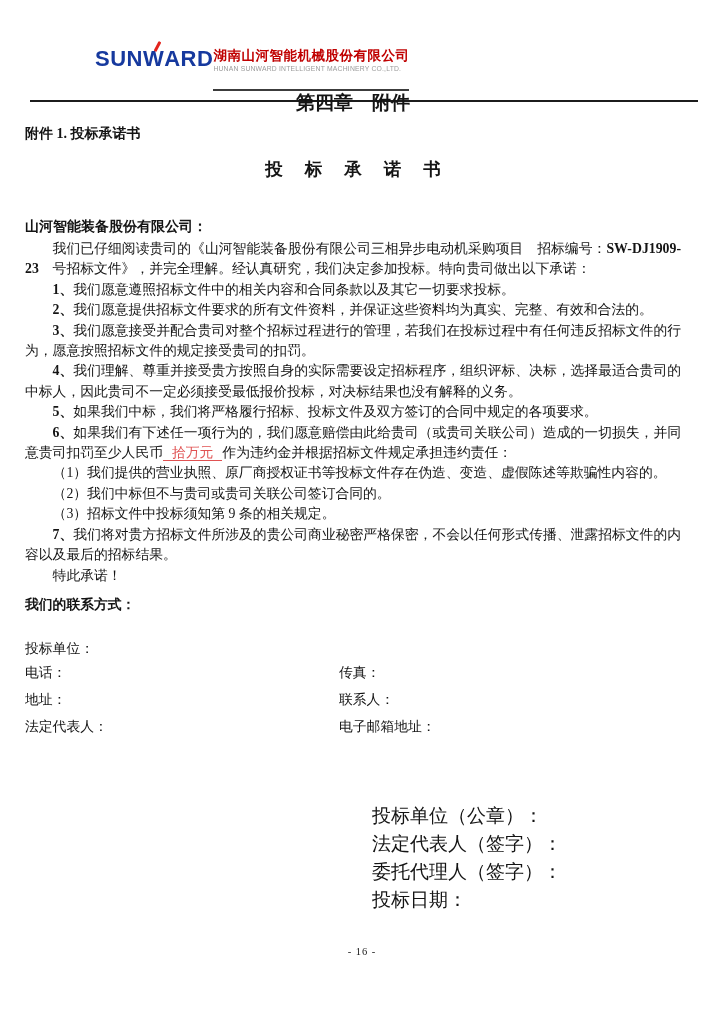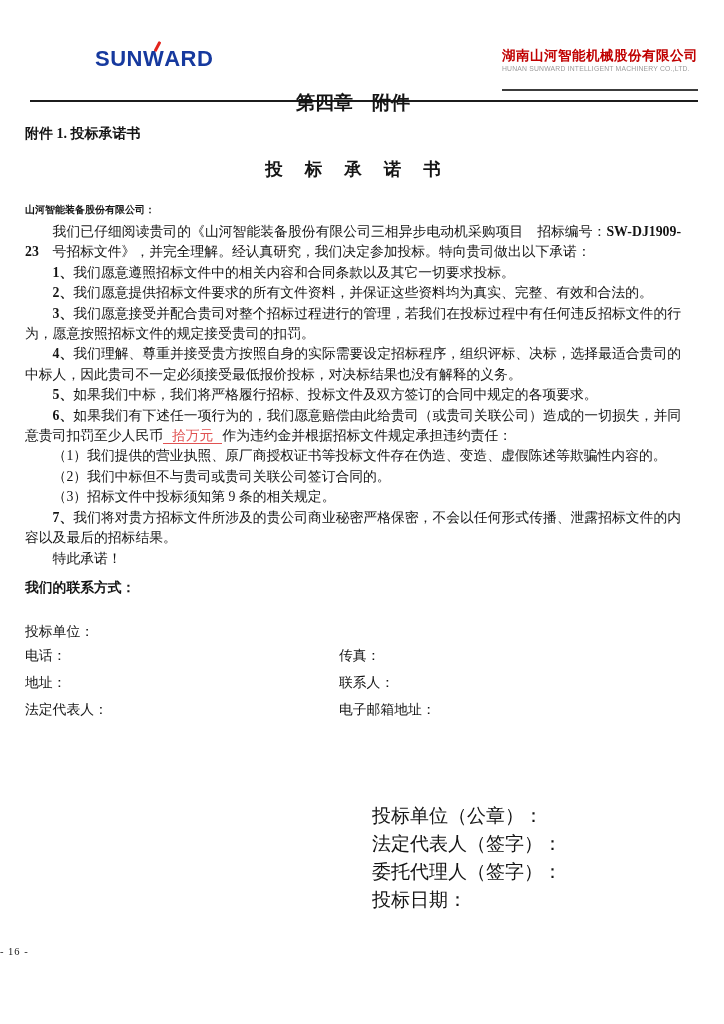--- a/index.html
+++ b/index.html
@@ -3,52 +3,52 @@
 <meta charset="utf-8">
 <style>
   html,body { margin:0; padding:0; background:#ffffff; }
   .page {
     position:relative; width:724px; height:1024px; background:#ffffff;
     overflow:hidden; font-family:"Liberation Serif","DejaVu Serif",serif;
     color:#141414;
   }
   
   .header { position:absolute; top:46px; left:0; width:724px; }
-  .header-inner { display:flex; justify-content:space-between; align-items:flex-start; padding:0 26px 0 95px; }
+  .header-inner { display:flex; align-items:flex-start; padding:0 26px 0 95px; }
   .logo { position:relative; font-family:"Liberation Sans","DejaVu Sans",sans-serif;
           font-weight:bold; font-size:22px; letter-spacing:0.5px; color:#16399e; line-height:26px; }
   .logo .w-accent { position:absolute; left:61px; top:-5px; width:3px; height:11px;
           background:#e3241d; transform:rotate(28deg); border-radius:1px; }
   .company { text-align:left; border-bottom:2px solid #3c3c3c; padding-bottom:16px; margin-top:2px; }
   .company-cn { color:#c00000; font-weight:bold; font-size:13.5px; letter-spacing:0.5px;
                 font-family:"DejaVu Sans","Liberation Sans",sans-serif; line-height:15px; }
   .company-en { color:#9a9a9a; font-size:6.8px; letter-spacing:0.2px; margin-top:2px;
                 font-family:"Liberation Sans","DejaVu Sans",sans-serif; line-height:8px; }
   .header-rule { margin:9px 26px 0 30px; border-top:2px solid #1c1c1c; height:0; }
   
   .content { position:absolute; top:90px; left:25px; width:656px; font-size:13.8px;
              line-height:20.4px; text-align:justify; }
   .chapter-title { font-size:19px; font-weight:bold; text-align:center; line-height:26px; }
   .attachment-label { font-size:14px; font-weight:bold; margin-top:8px; line-height:20px; text-align:left; }
   .doc-title { font-size:17.5px; font-weight:bold; text-align:center; margin-top:13px;
                line-height:24px; letter-spacing:22px; text-indent:22px; }
-  .salutation { font-weight:bold; margin-top:19px; line-height:20px; font-size:10px; text-align:left; }
+  .salutation { font-weight:bold; margin-top:36px; line-height:20px; font-size:14px; text-align:left; }
   .para { margin:0; text-indent:2em; }
   .intro { margin-top:2px; }
   .u { text-underline-offset:3px; }
   .code { font-weight:bold; }
   .penalty { color:#e05252; border-bottom:1.5px solid #e05252; padding:0 9px; }
   .closing { }
   .contact-heading { font-weight:bold; margin-top:9px; line-height:20px; text-align:left; }
   .contact-unit { margin-top:24px; line-height:20px; text-align:left; }
   .contact-row { display:flex; line-height:27px; text-align:left; }
   .contact-row .cl { width:314px; flex:0 0 314px; }
   
   .signature { position:absolute; top:802px; left:372px; font-size:19px; line-height:28px; }
-  .footer { position:absolute; top:946px; left:0; width:724px; 
+  .footer { position:absolute; top:946px; left:0; width:724px; text-align:center;
             font-size:10.5px; letter-spacing:1px; color:#1a1a1a; }
 </style>
 </head>
 <body>
 
 <div class="page">
 
   <div class="header">
     <div class="header-inner">
       <div class="logo"><span>SUNW</span><span class="w-accent"></span><span>ARD</span></div>

